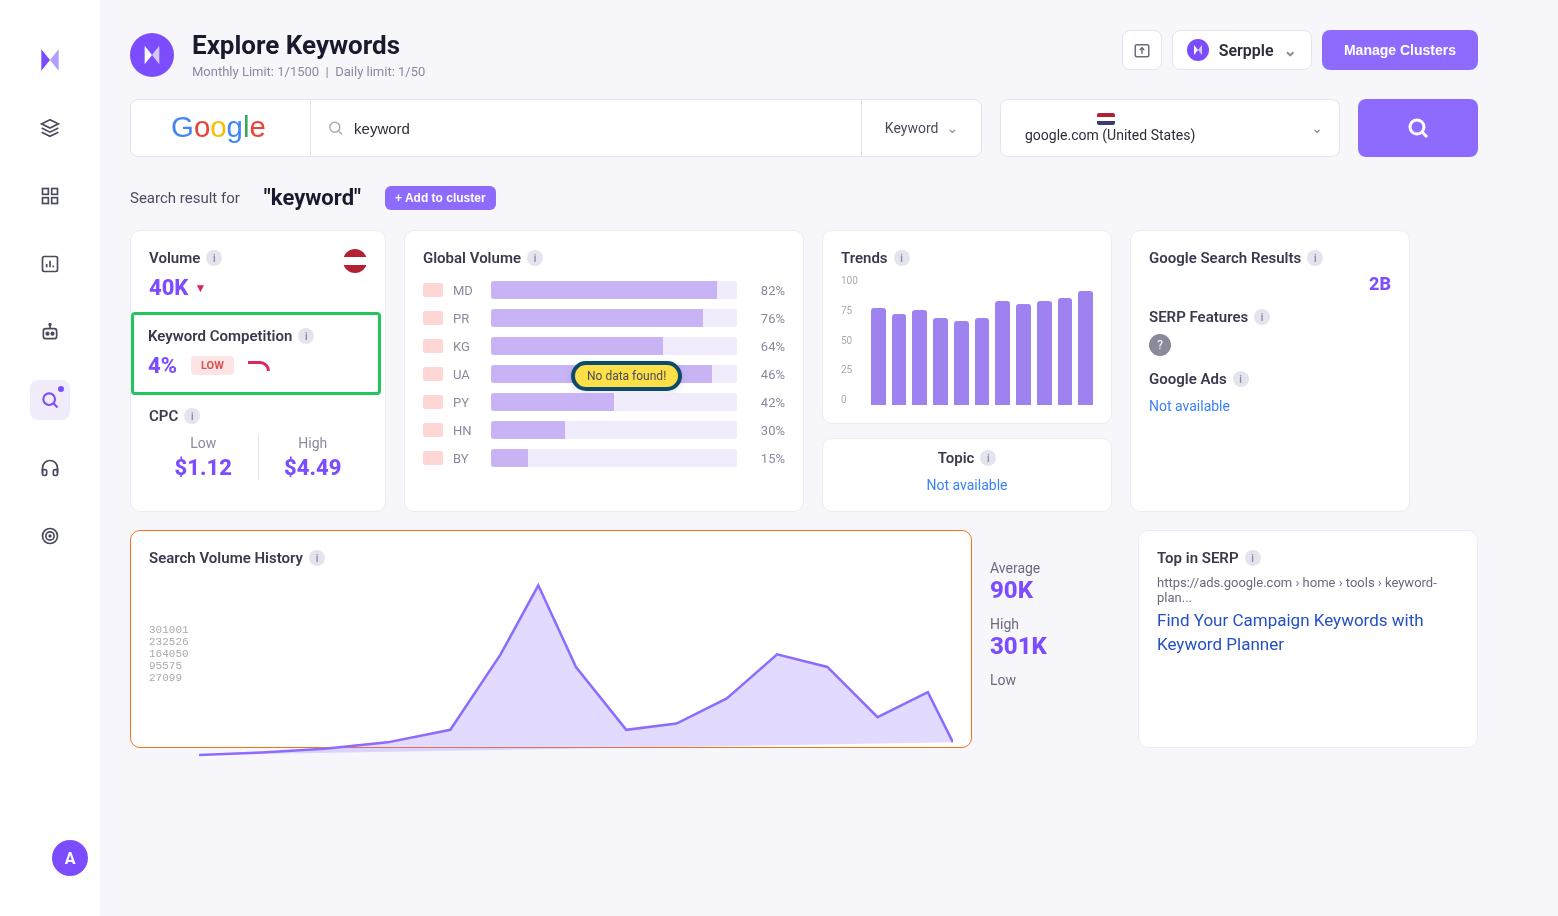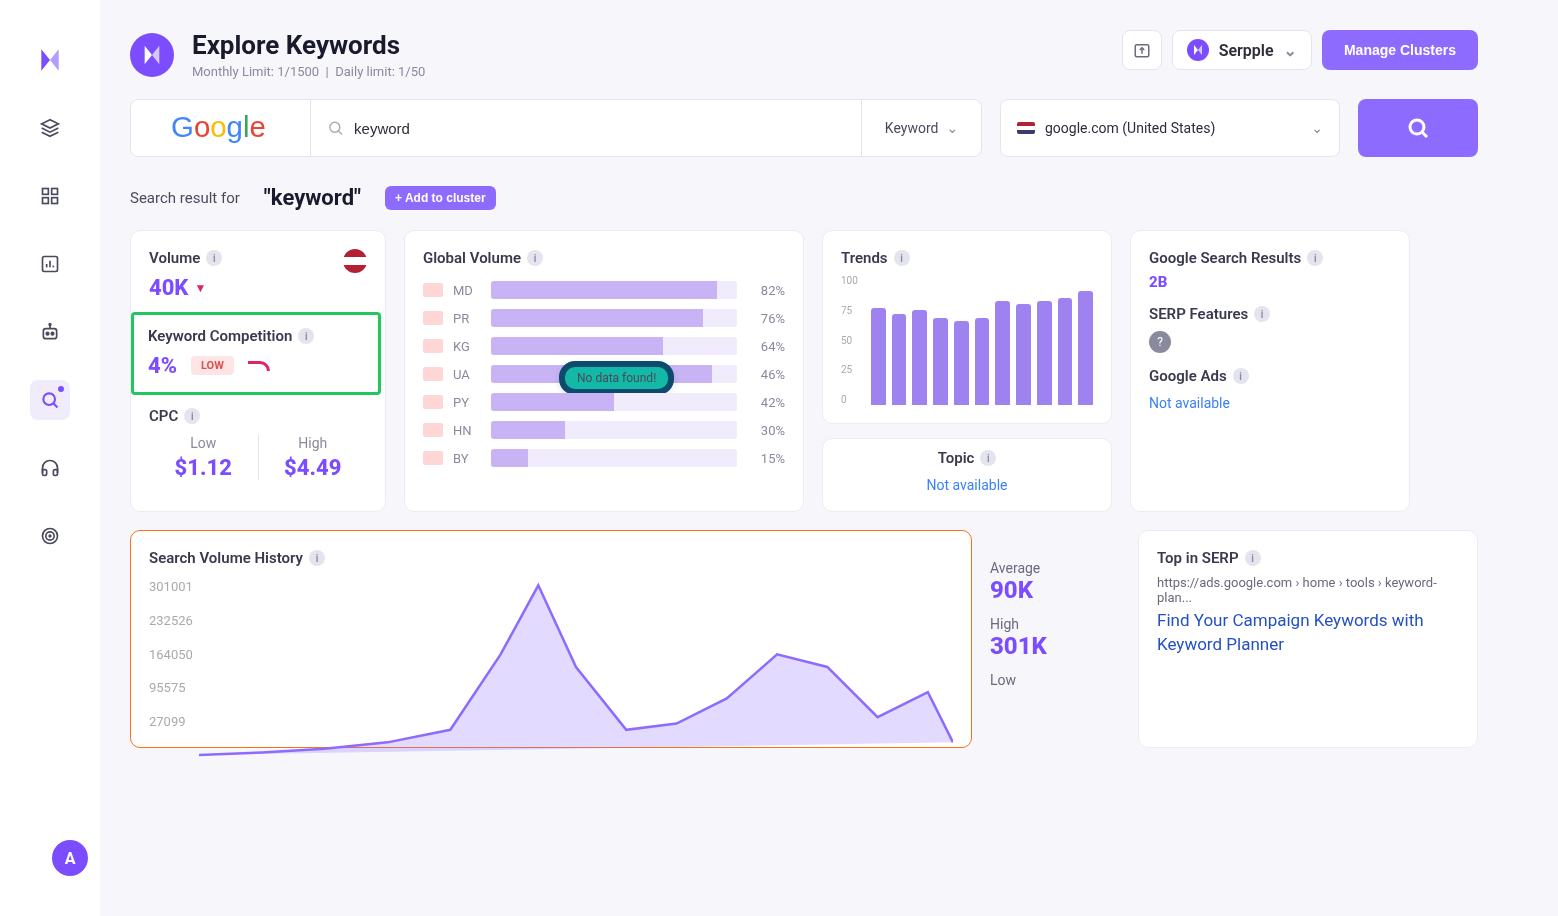--- a/index.html
+++ b/index.html
@@ -48,43 +48,43 @@
 .cpc-col { flex: 1; text-align: center; }
 .cpc-divider { width: 1px; background: #e4e4ee; }
 .cpc-label { color: #8a8a9e; font-size: 14px; }
 .cpc-val { color: #7c4dff; font-size: 22px; font-weight: 800; margin-top: 4px; }
 .gv-row { display: flex; align-items: center; gap: 10px; margin-bottom: 10px; font-size: 13px; position: relative; }
 .gv-flag { width: 20px; height: 14px; background: #ffd6d6; border-radius: 2px; flex-shrink: 0; }
 .gv-code { color: #8a8a9e; width: 28px; }
 .gv-bar-wrap { flex: 1; height: 18px; background: #f1ecfb; border-radius: 3px; overflow: hidden; }
 .gv-bar { height: 100%; background: #c8b3f5; }
 .gv-pct { color: #8a8a9e; width: 38px; text-align: right; }
-.gv-tip { position: absolute; left: 136px; top: -4px; background: #14b8a6; border: 6px solid #0c4a6e; border-radius: 16px; padding: 4px 12px; font-size: 12px; color: #4a4a5e; box-shadow: 0 2px 6px rgba(0,0,0,0.1); }
+.gv-tip { position: absolute; left: 148px; top: -4px; background: #fde047; border: 4px solid #0c4a6e; border-radius: 16px; padding: 4px 12px; font-size: 12px; color: #4a4a5e; box-shadow: 0 2px 6px rgba(0,0,0,0.1); }
 .trends-chart { display: flex; align-items: flex-end; gap: 6px; height: 130px; margin-top: 8px; padding-left: 30px; position: relative; }
 .trends-chart .bar { flex: 1; background: #9e82f0; border-radius: 3px 3px 0 0; }
 .y-axis { position: absolute; left: 0; top: 0; bottom: 0; display: flex; flex-direction: column; justify-content: space-between; font-size: 10px; color: #aaa; }
 .topic-card { text-align: center; padding-top: 10px; }
 .na { color: #3b82f6; font-size: 14px; margin-top: 10px; }
 .col4 { display: flex; flex-direction: column; gap: 14px; }
-.gsr-val { font-size: 15px; font-weight: 800; color: #7c4dff; margin-top: 6px; }
+.gsr-val { font-size: 18px; font-weight: 800; color: #7c4dff; margin-top: 6px; text-align: right; }
 .q-badge { width: 22px; height: 22px; border-radius: 50%; background: #8a8a9e; color: #fff; display: inline-flex; align-items: center; justify-content: center; font-size: 12px; margin-top: 8px; }
 .bottom-row { display: flex; gap: 18px; }
 .history-card { flex: 1; background: #fff; border: 1px solid #f97316; border-radius: 10px; padding: 18px; }
 .hist-chart { position: relative; height: 150px; margin-top: 12px; }
-.hist-y { position: absolute; left: 0; top: 0; bottom: 0; display: flex; flex-direction: column; justify-content: space-between; font-size: 13px; color: #aaa; }
+.hist-y { position: absolute; left: 0; top: 0; bottom: 0; display: flex; flex-direction: column; justify-content: center; font-size: 11px; color: #aaa; font-family: Liberation Mono, monospace; }
 .hist-svg { position: absolute; left: 50px; right: 0; top: 0; bottom: 0; }
 .stats-col { width: 130px; padding: 18px 0; }
 .stat-lbl { color: #6a6a7e; font-size: 14px; margin-top: 12px; }
 .stat-val { color: #7c4dff; font-size: 24px; font-weight: 800; }
 .serp-card { width: 340px; background: #fff; border: 1px solid #ecebf3; border-radius: 10px; padding: 18px; }
 .serp-bc { color: #6a6a7e; font-size: 13px; margin-top: 8px; }
 .serp-link { color: #2450c4; font-size: 17px; margin-top: 4px; line-height: 1.4; }
 .avatar-fab { position: fixed; left: 52px; bottom: 40px; width: 36px; height: 36px; background: #7c4dff; color: #fff; border-radius: 50%; display: flex; align-items: center; justify-content: center; font-weight: 700; }
 .chev { color: #8a8a9e; }
-.flag-stripe { display:flex;align-items:center;gap:2px; }
+.flag-stripe { display:flex;align-items:center;gap:2px;flex-direction:column; }
 .fl { width:18px;height:12px;background:linear-gradient(#b22234 33%,#fff 33% 66%,#3c3b6e 66%);border-radius:2px; }
 </style>
 </head>
 <body>
 
 <div class="app">
   <aside class="sidebar">
     <div class="nav-icon">
       <svg width="26" height="26" viewBox="0 0 24 24">
           <path fill="#7c4dff" d="M4 2 L12 12 L4 22 Z"></path>

